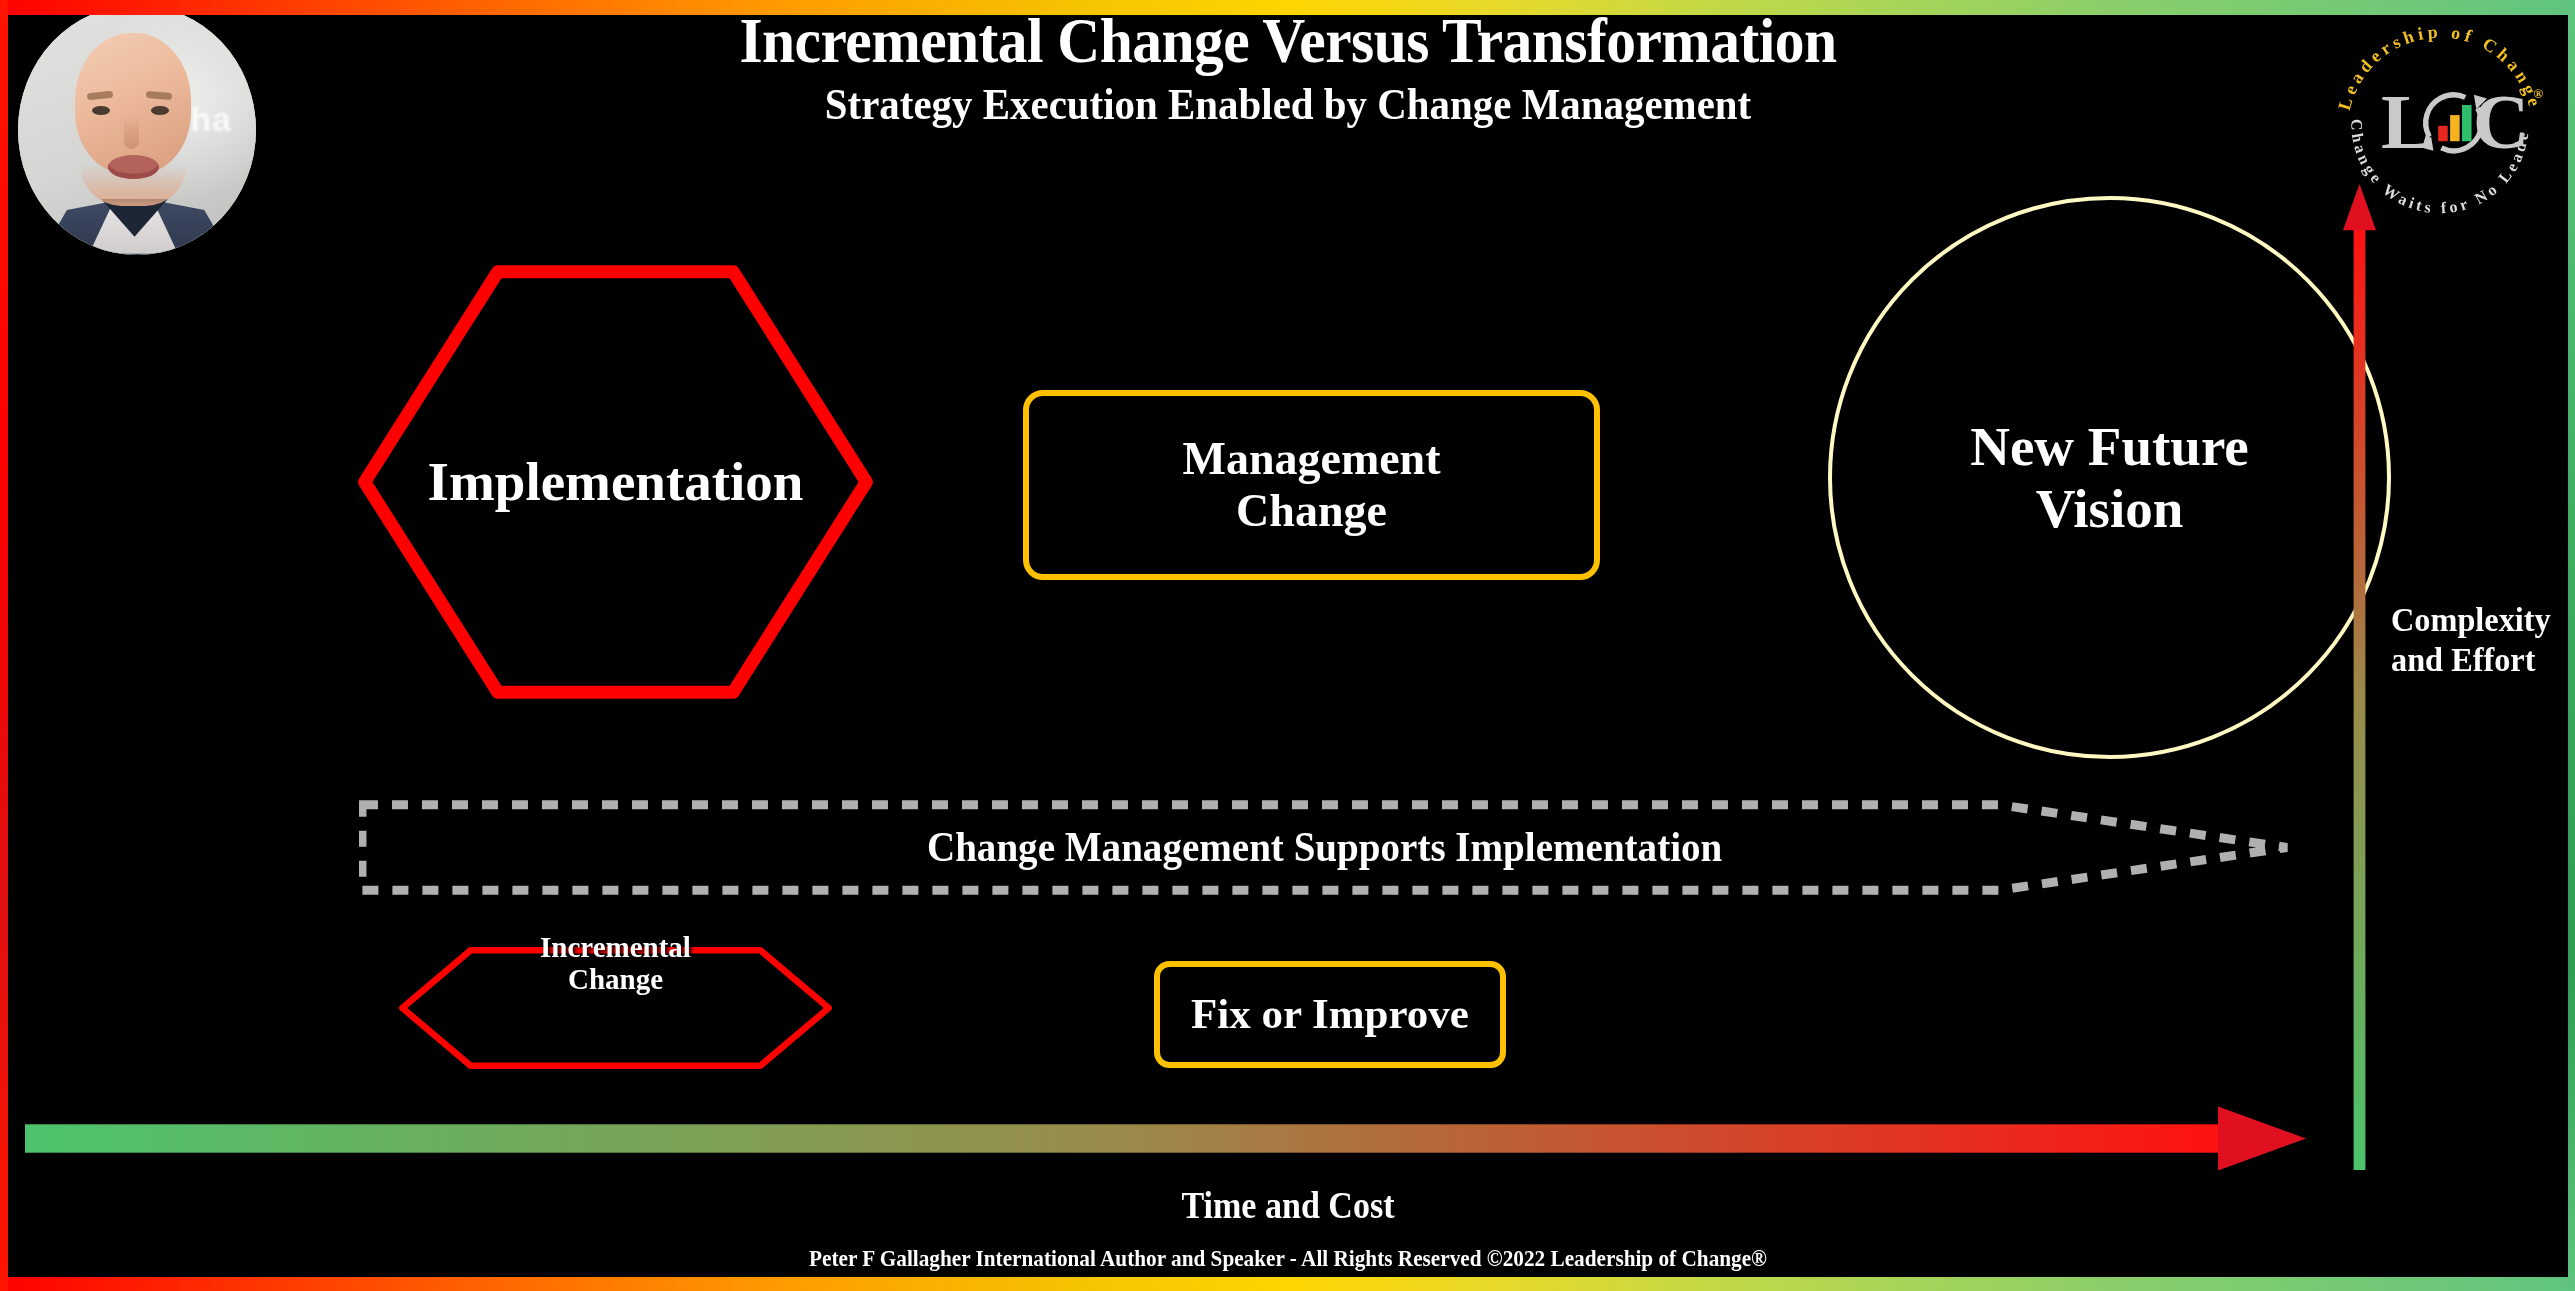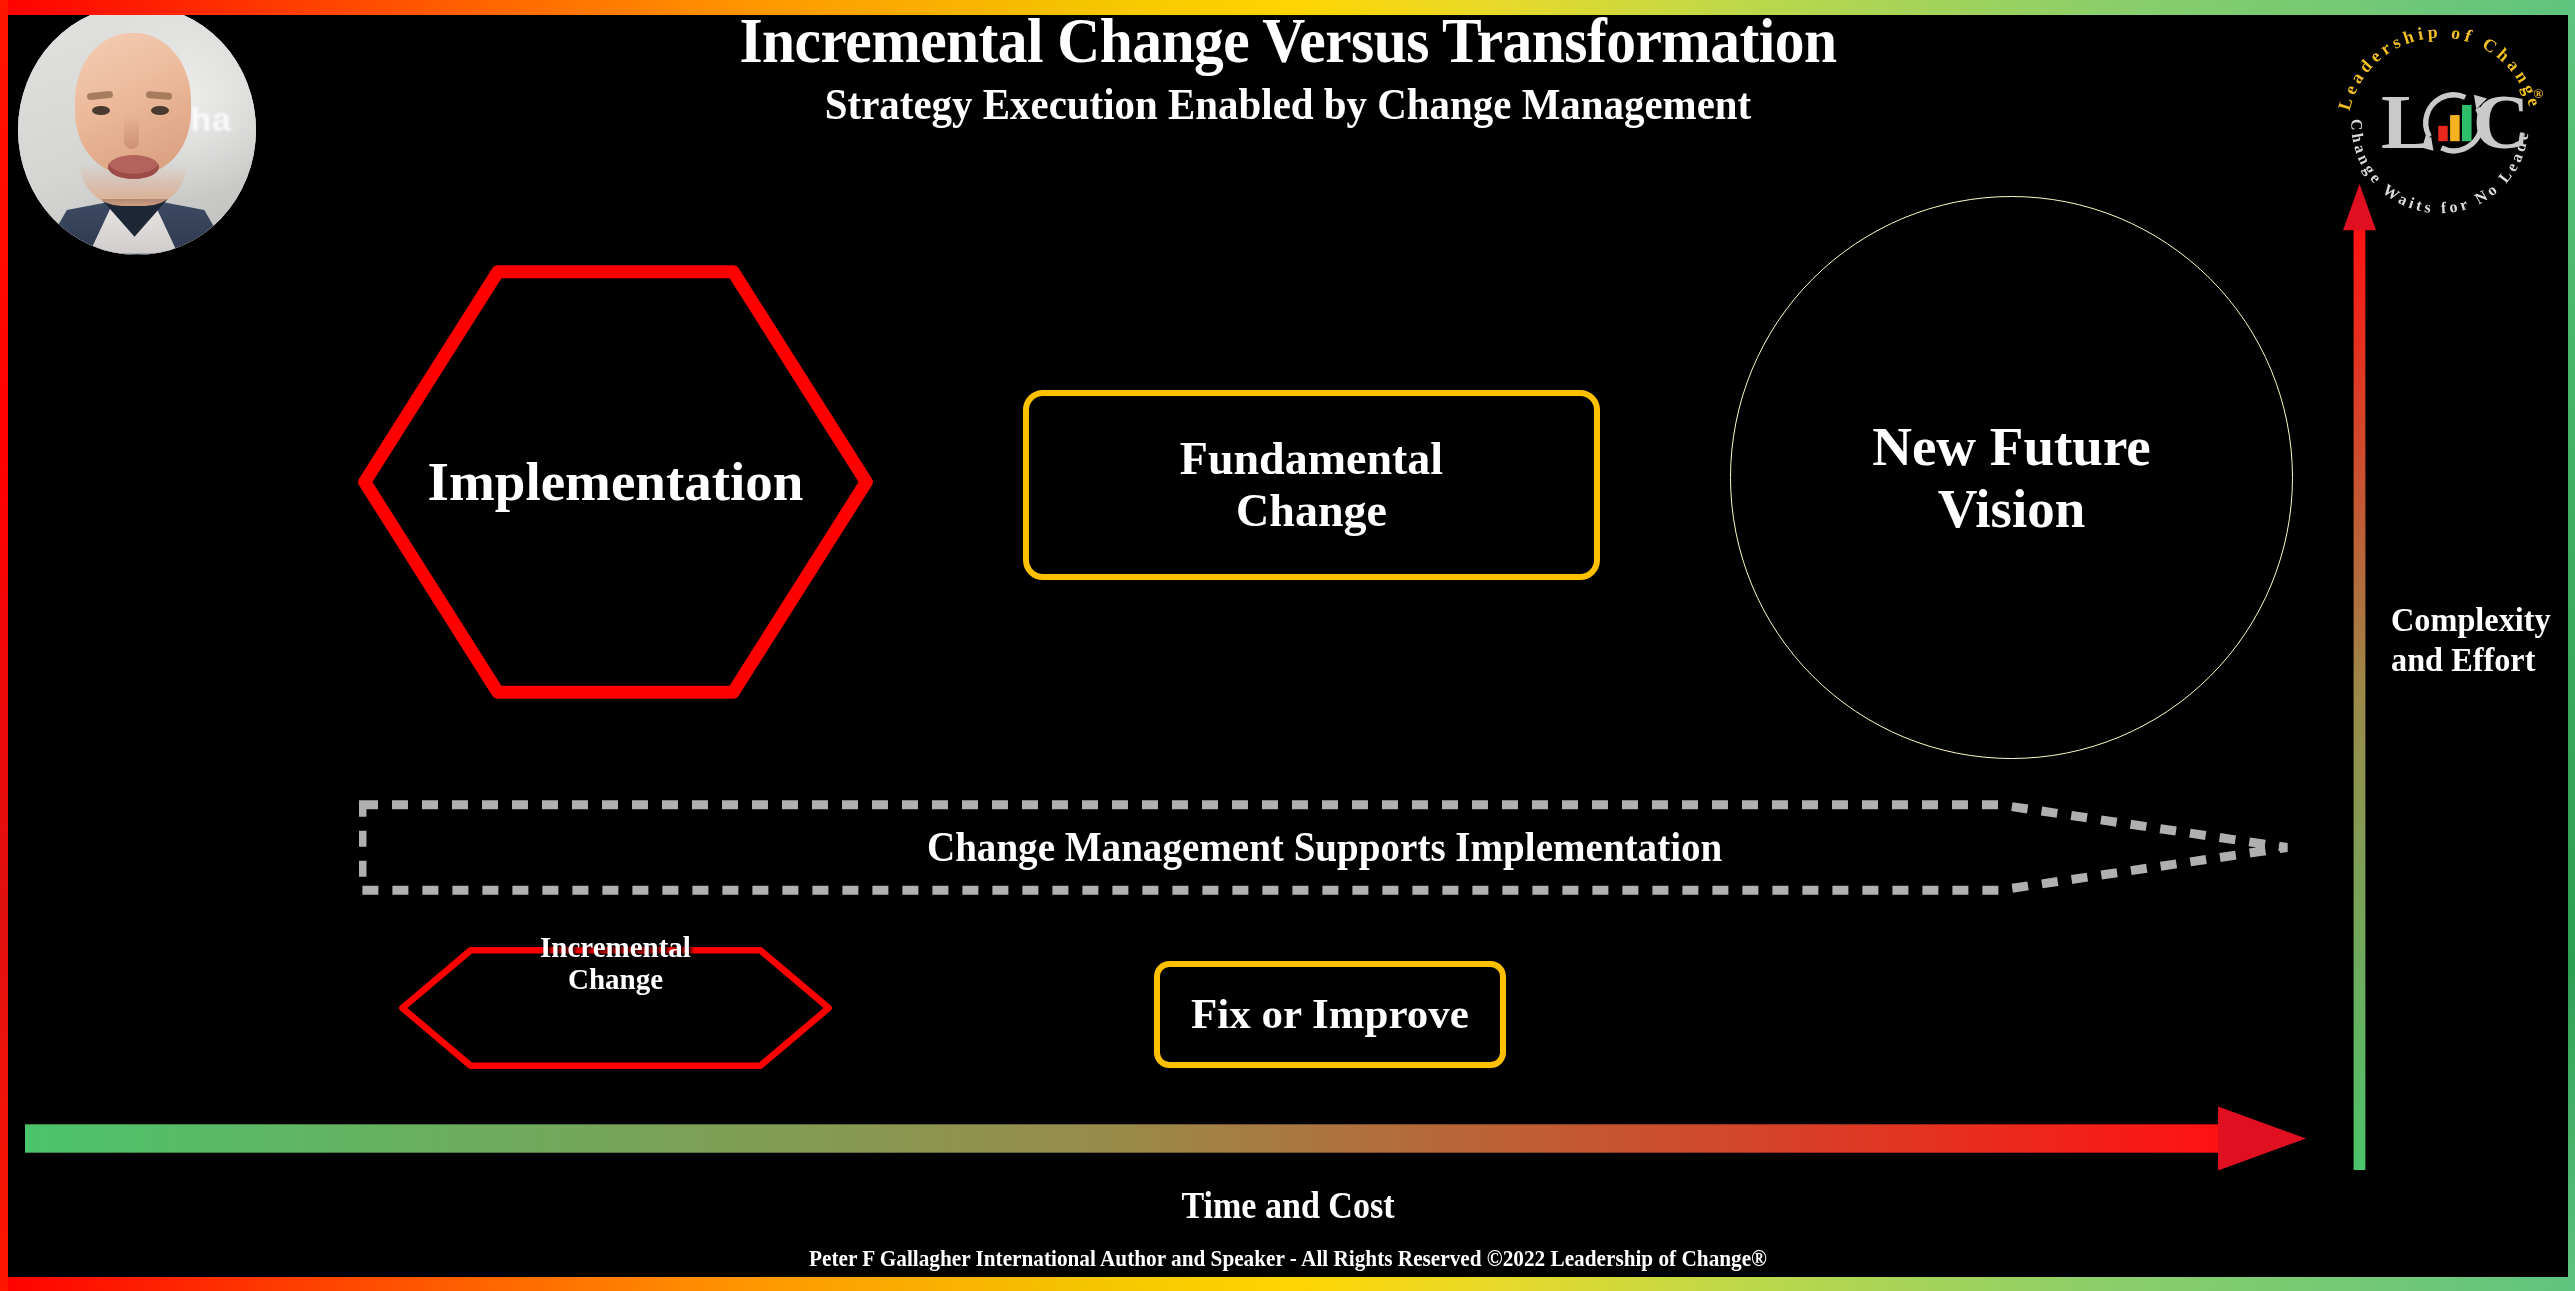--- a/index.html
+++ b/index.html
@@ -288,25 +288,25 @@
 
 
   <div class="hex" style="left:354px; top:261px; width:523px; height:442px;">
     <svg viewBox="0 0 880 744" preserveAspectRatio="none">
       <polygon points="242,18 638,18 862,372 638,726 242,726 18,372" fill="none" stroke="#ff0000" stroke-width="22" stroke-linejoin="round"></polygon>
     </svg>
     <div class="shape-label" style="font-size:55px;">Implementation</div>
   </div>
 
   <div class="rrect" style="left:1023px; top:390px; width:577px; height:190px; border:6.5px solid #ffc000;">
-    <div class="shape-label" style="font-size:46px;">Fundamental
+    <div class="shape-label" style="font-size:46px;">Management
 Change</div>
   </div>
 
-  <div class="circ" style="left:1730px; top:196px; width:563px; height:563px; border:1px solid #fef9c3;">
+  <div class="circ" style="left:1828px; top:196px; width:563px; height:563px; border:4px solid #fef9c3;">
     <div class="shape-label" style="font-size:55px;">New Future
 Vision</div>
   </div>
 
   <div class="cm-banner" style="left:359px; top:800px; width:1931px; height:95px;">
     <svg viewBox="0 0 3250 160" preserveAspectRatio="none">
       <polygon points="5,8 2760,8 3245,80 2760,152 5,152" fill="none" stroke="#b0b0b0" stroke-width="9" stroke-dasharray="16 14" vector-effect="non-scaling-stroke"></polygon>
     </svg>
     <div class="shape-label">Change Management  Supports Implementation</div>
   </div>

